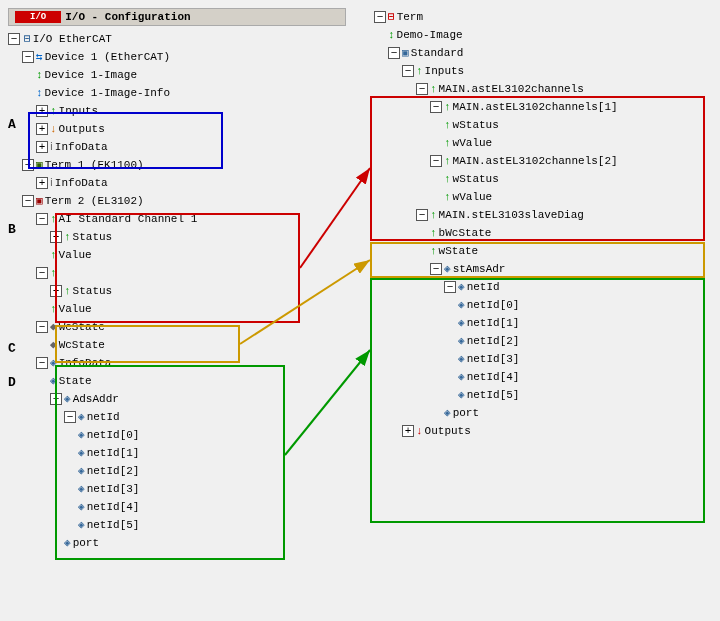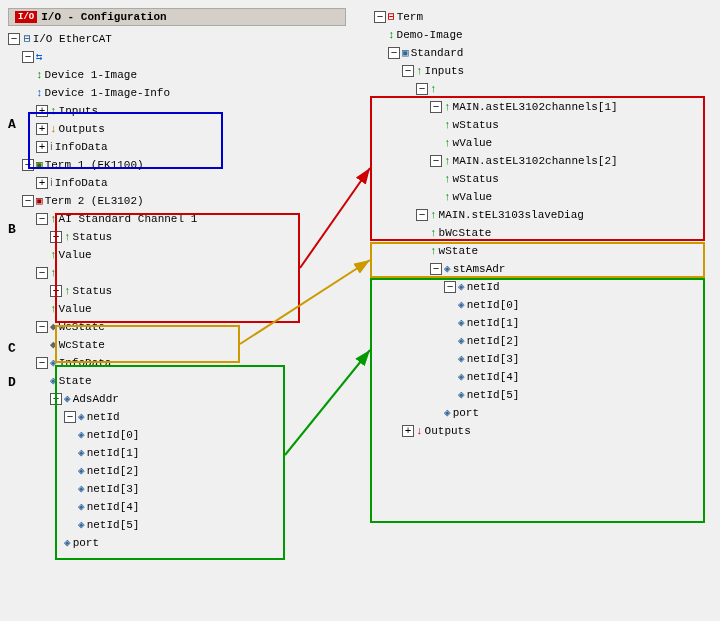--- a/index.html
+++ b/index.html
@@ -111,35 +111,36 @@
       margin-bottom: 4px;
     }
   </style>
 </head>
 <body>
 
 <div class="main-container">
 
   <div class="panel panel-left">
     <div class="title-bar">
-      <span style="background:#c00;color:white;padding:1px 3px;font-size:9px;font-weight:bold;">I/O</span>
+      <span style="background:#c00;color:white;padding:1px 15px;font-size:9px;font-weight:bold;">I/O</span>
       <span>I/O - Configuration</span>
     </div>
 
     <div>
 
       <div class="tree-item">
         <span class="expand-btn">−</span>
         <span style="margin-left:2px;color:#336699;font-weight:bold;">⊟</span>
         <span> I/O EtherCAT</span>
       </div>
 
       <div class="tree-item indent1">
         <span class="expand-btn">−</span>
         <span style="color:#0066cc;">⇆</span>
+        <span> Device 1 (EtherCAT)</span>
       </div>
 
       <div class="tree-item indent2">
         <span style="color:#009900;">↕</span>
         <span> Device 1-Image</span>
       </div>
 
       <div class="tree-item indent2">
         <span style="color:#0066cc;">↕</span>
         <span> Device 1-Image-Info</span>
@@ -300,20 +301,21 @@
 
       <div class="tree-item indent2">
         <span class="expand-btn">−</span>
         <span style="color:#009900;">↑</span>
         <span> Inputs</span>
       </div>
 
       <div class="tree-item indent3">
         <span class="expand-btn">−</span>
         <span style="color:#009900;">↑</span>
+        <span> MAIN.astEL3102channels</span>
       </div>
 
       <div class="tree-item indent4">
         <span class="expand-btn">−</span>
         <span style="color:#009900;">↑</span>
         <span> MAIN.astEL3102channels[1]</span>
       </div>
       <div class="tree-item indent5">
         <span style="color:#009900;">↑</span>
         <span> wStatus</span>

